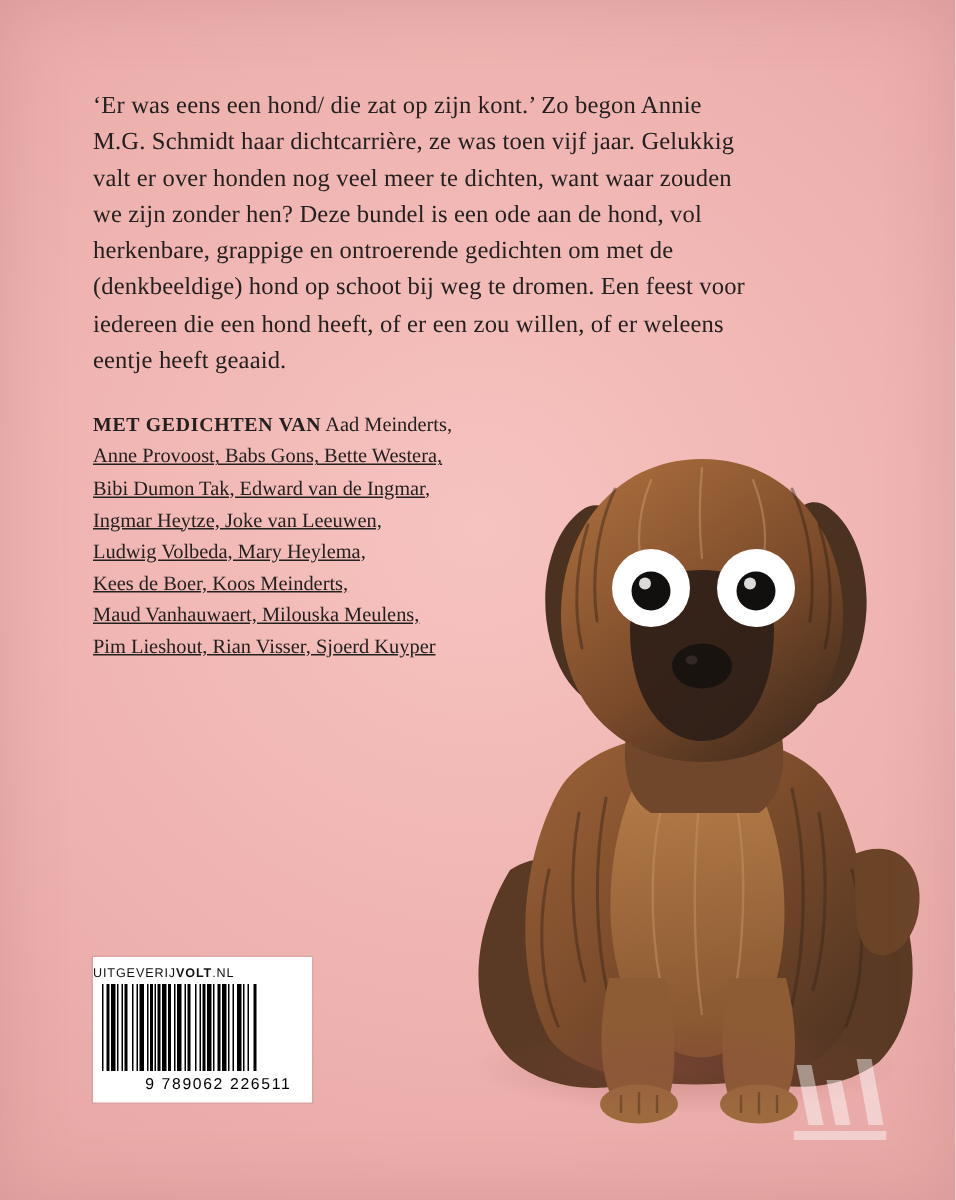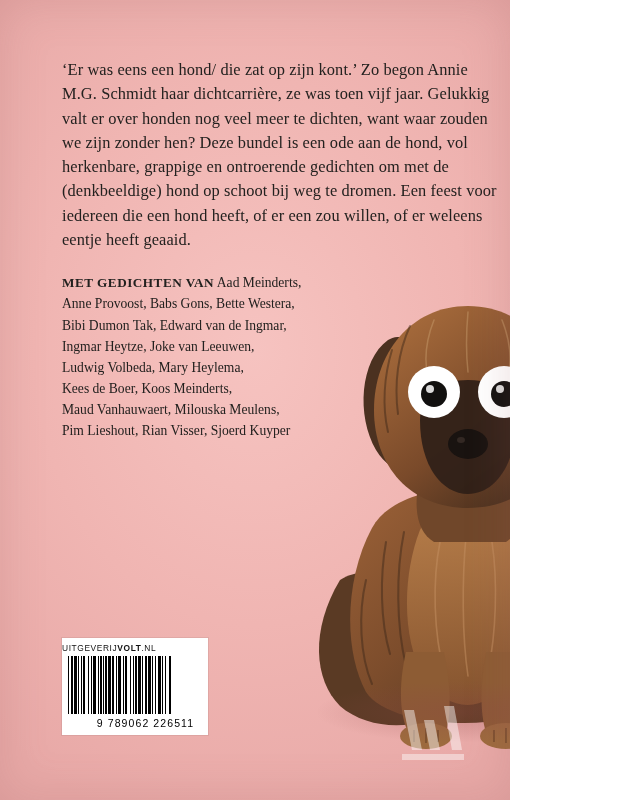--- a/index.html
+++ b/index.html
@@ -5,21 +5,21 @@
   html, body {
     margin: 0;
     padding: 0;
     background: #ffffff;
   }
   body {
     font-family: "Liberation Serif", serif;
   }
   .cover {
     position: relative;
-    width: 510px;
+    width: 637px;
     height: 800px;
     overflow: hidden;
     background: #f0b7b4;
   }
   
   .cover-bg {
     position: absolute;
     inset: 0;
     background:
       radial-gradient(ellipse 78% 62% at 50% 44%, #f6c3c0 0%, #f0b5b2 55%, #e8a9a7 100%);
@@ -53,20 +53,21 @@
     line-height: 1.55;
     color: #23211f;
   }
   .contrib-label {
     font-weight: bold;
     letter-spacing: 0.5px;
     font-size: 13.2px;
   }
   .contrib-line {
     display: block;
+    text-decoration: underline;
   }
 
   
   .barcode-block {
     position: absolute;
     left: 62px;
     top: 638px;
     width: 146px;
     background: #ffffff;
     padding: 0;

